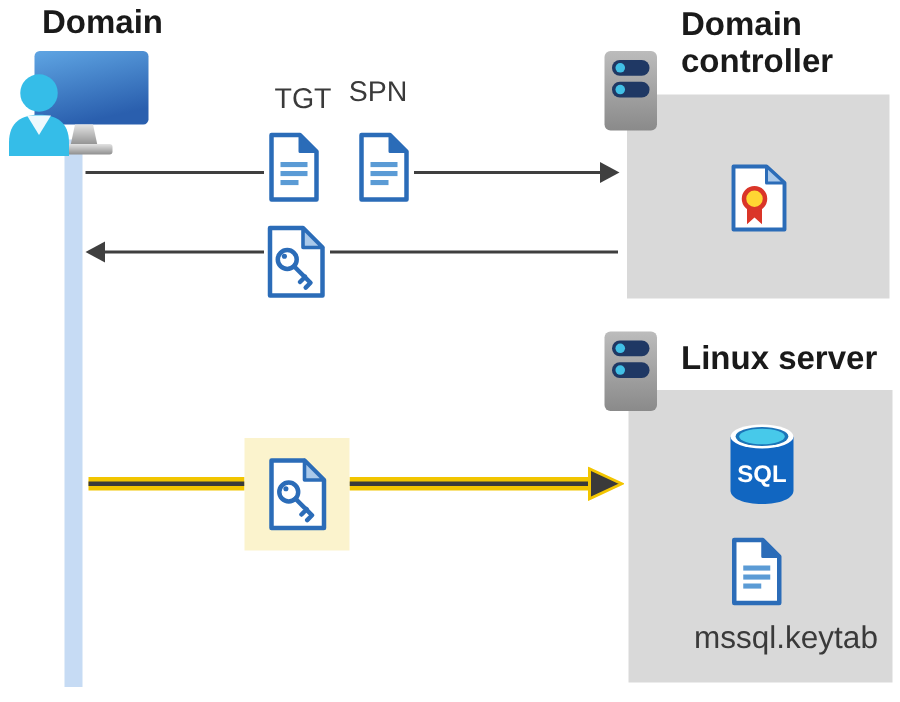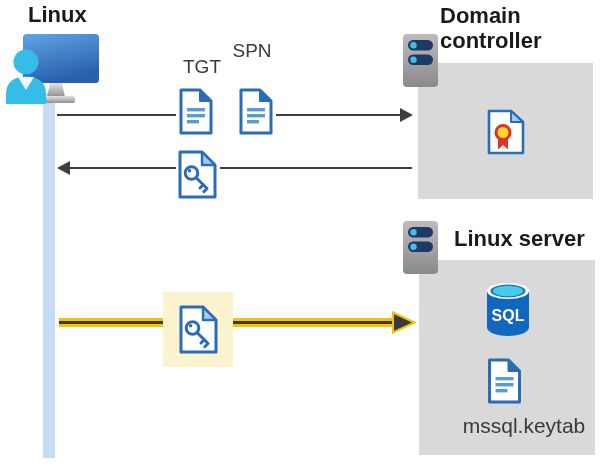--- a/index.html
+++ b/index.html
@@ -21,21 +21,21 @@
   .highlight{background:var(--highlight-yellow);}
   .z0{z-index:0}.z1{z-index:1}.z2{z-index:2}.z3{z-index:3}
 </style>
 </head>
 <body>
 
 <div class="canvas">
 
   <div class="abs lifeline z0" style="left:43px;top:93px;width:12px;height:365px;"></div>
 
-  <div class="abs label-bold z3" style="left:28px;top:3px;">Linux</div>
+  <div class="abs label-bold z3" style="left:28px;top:3px;">Domain</div>
 
   <svg class="abs z2" style="left:2px;top:29px;" width="100" height="75" viewBox="0 0 100 75">
     <defs>
       <linearGradient id="gMon" x1="0" y1="0" x2="0.35" y2="1">
         <stop offset="0" stop-color="#5fa5e3"></stop>
           <stop offset="1" stop-color="#2a5fae"></stop>
       </linearGradient>
       <linearGradient id="gStand" x1="0" y1="0" x2="0" y2="1">
         <stop offset="0" stop-color="#e3e3e3"></stop>
           <stop offset="1" stop-color="#8f8f8f"></stop>
@@ -43,21 +43,21 @@
     </defs>
     <rect x="21" y="5" width="76" height="49" rx="3.5" fill="url(#gMon)"></rect>
     <polygon points="48,54 60,54 63,68 45,68" fill="url(#gStand)"></polygon>
     <rect x="39" y="67" width="34" height="7" rx="2" fill="url(#gStand)"></rect>
     <circle cx="24" cy="33" r="12.5" style="fill:var(--person-cyan)"></circle>
     <path d="M4 75 V66 C4 52 13 47.5 24 47.5 C35 47.5 44 52 44 66 V75 Z" style="fill:var(--person-cyan)"></path>
     <path d="M16 48 L32 48 L24 61 Z" fill="#eef9fd"></path>
   </svg>
 
   <div class="abs label-plain z2" style="left:182px;top:56px;width:40px;">TGT</div>
-  <div class="abs label-plain z2" style="left:232px;top:40px;width:40px;">SPN</div>
+  <div class="abs label-plain z2" style="left:232px;top:51px;width:40px;">SPN</div>
 
   <div>
     <div class="abs gline z0" style="left:57px;top:114px;width:119px;"></div>
     <div class="abs gline z0" style="left:276px;top:114px;width:126px;"></div>
     <div class="abs head-right z0" style="left:400px;top:108px;"></div>
   </div>
 
   <svg class="abs z2" style="left:178px;top:87px;" width="36" height="49" viewBox="0 0 36 49">
     <path d="M3 3 H22 L33 14 V46 H3 Z" fill="#ffffff" style="stroke:var(--doc-blue)" stroke-width="3" stroke-linejoin="round"></path>
     <path d="M22 3 V14 H33 Z" style="fill:var(--doc-blue);stroke:var(--doc-blue)" stroke-width="2" stroke-linejoin="round"></path>
@@ -81,21 +81,21 @@
   </div>
 
   <svg class="abs z2" style="left:177px;top:149px;" width="41" height="51" viewBox="0 0 41 51">
     <path d="M3 3 H25 L38 16 V48 H3 Z" fill="#ffffff" style="stroke:var(--doc-blue)" stroke-width="3" stroke-linejoin="round"></path>
     <path d="M25 3 V16 H38 Z" style="fill:var(--doc-fold-light);stroke:var(--doc-blue)" stroke-width="2.4" stroke-linejoin="round"></path>
     <circle cx="14.5" cy="24" r="6.3" fill="none" style="stroke:var(--doc-blue)" stroke-width="3"></circle>
     <circle cx="12.6" cy="21.8" r="1.7" style="fill:var(--doc-blue)"></circle>
     <path d="M19 28.5 L30 39.5 M26.5 35.5 L23 39 M30 39.5 L26.8 42.7" fill="none" style="stroke:var(--doc-blue)" stroke-width="3" stroke-linecap="round"></path>
   </svg>
 
-  <div class="abs label-bold z2" style="left:440px;top:4px;width:140px;">Domain controller</div>
+  <div class="abs label-bold z2" style="left:454px;top:4px;width:140px;">Domain controller</div>
   <div class="abs gray-box z1" style="left:418px;top:63px;width:175px;height:136px;"></div>
   <svg class="abs z2" style="left:402px;top:33px;" width="37" height="55" viewBox="0 0 37 55">
     <defs>
       <linearGradient id="gSrv1" x1="0" y1="0" x2="0" y2="1">
         <stop offset="0" stop-color="#bcbcbc"></stop>
           <stop offset="1" stop-color="#8a8a8a"></stop>
       </linearGradient>
     </defs>
     <rect x="1" y="1" width="35" height="53" rx="4" fill="url(#gSrv1)"></rect>
     <rect x="6" y="7" width="25" height="10.5" rx="5.2" style="fill:var(--server-pill-navy)"></rect>

